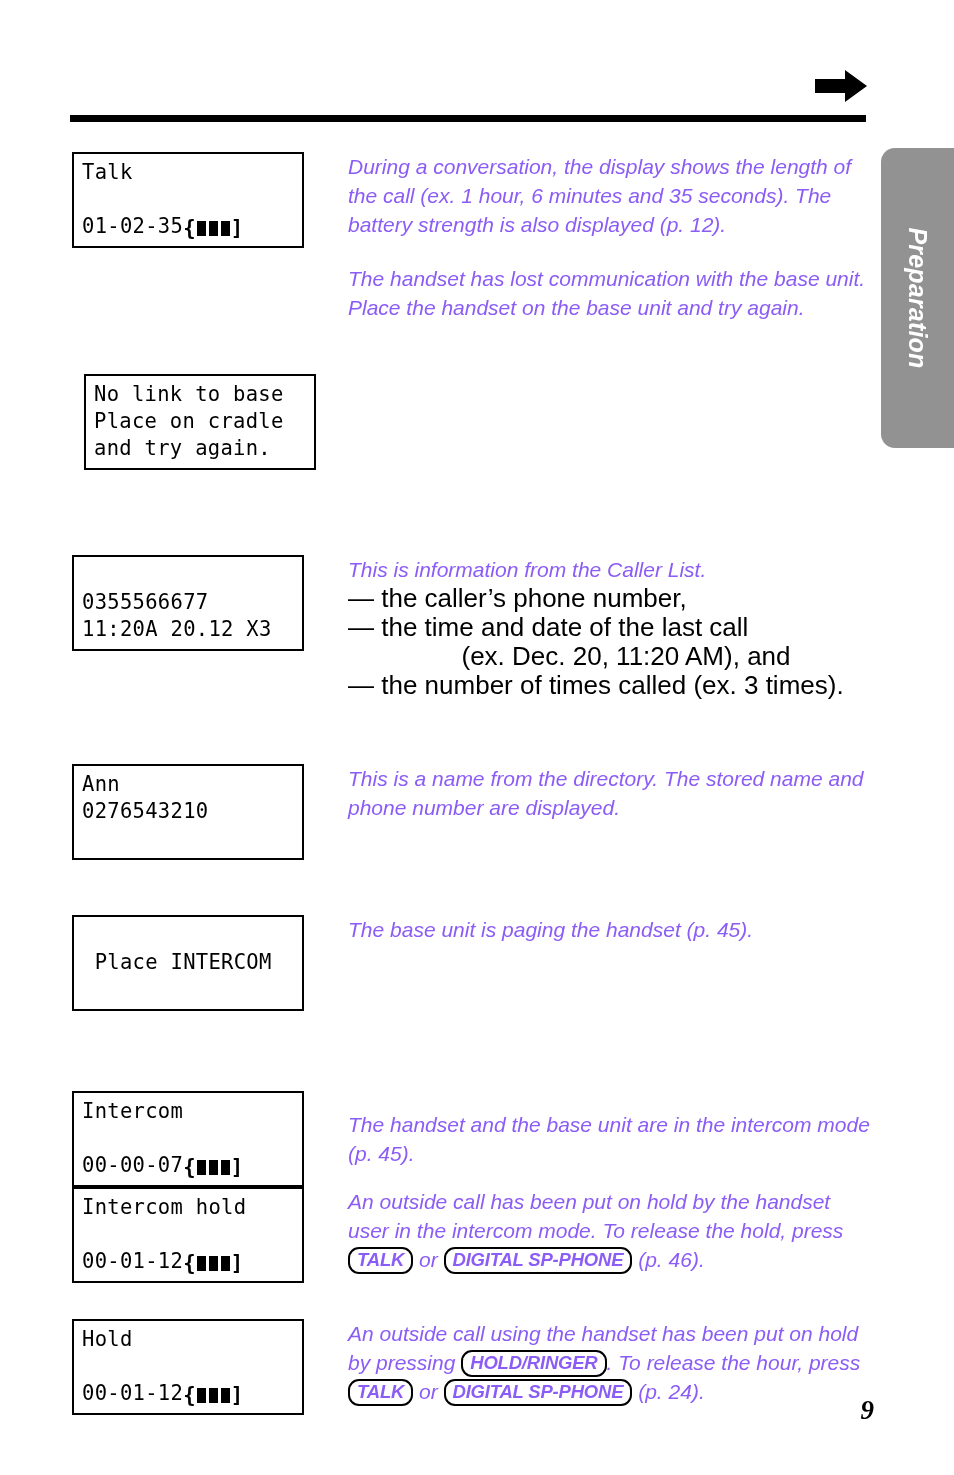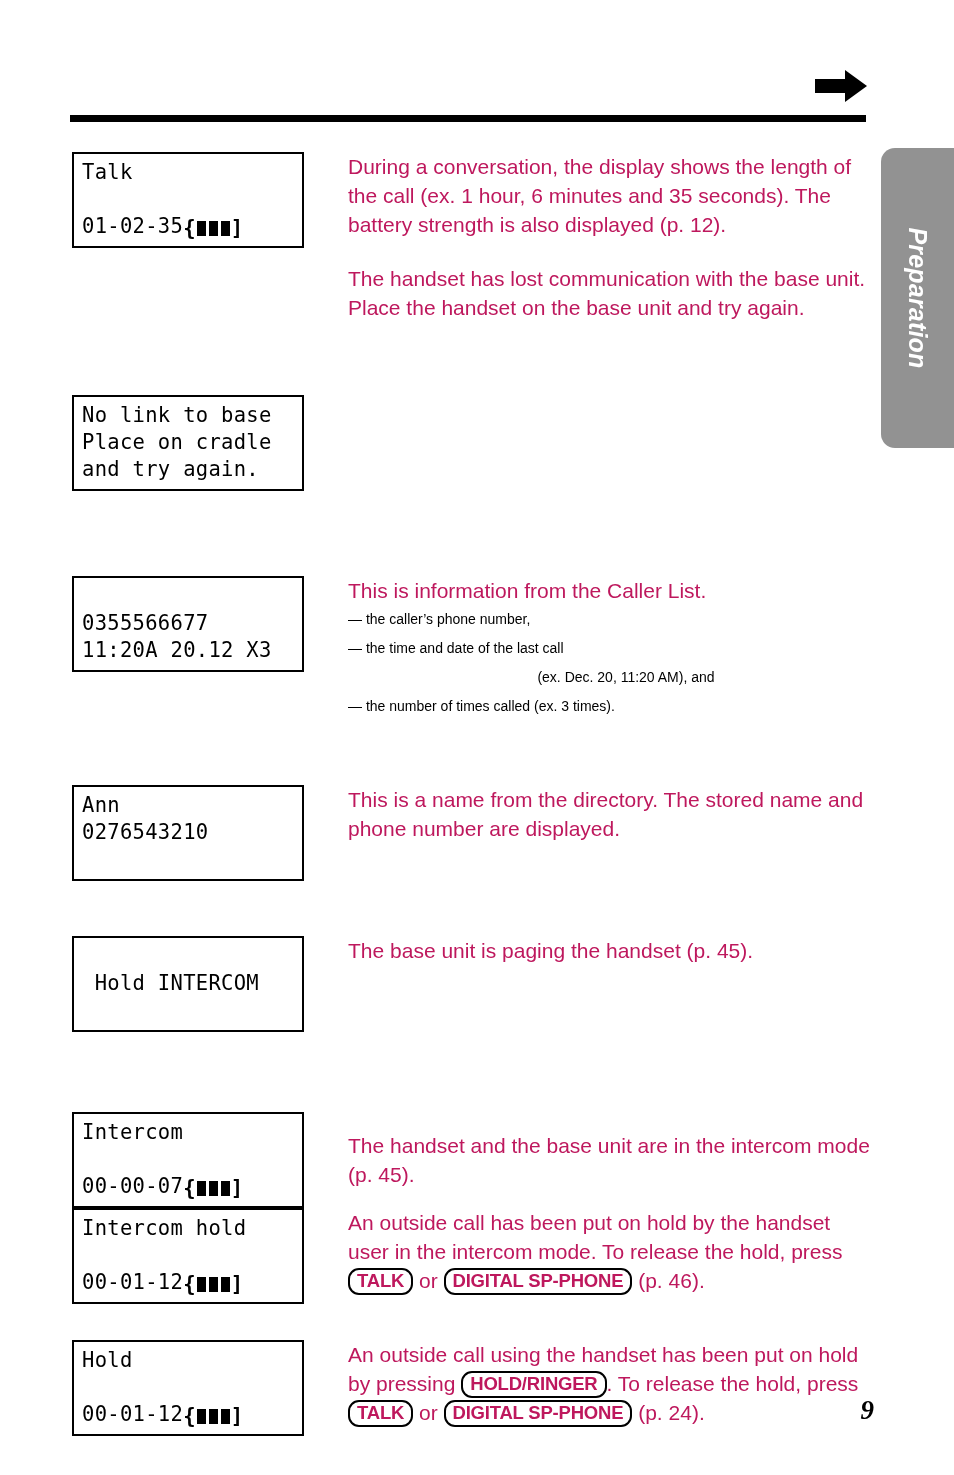--- a/index.html
+++ b/index.html
@@ -127,31 +127,32 @@
     height: 15px;
     background: #000000;
   }
 
   
   .para {
     font-family: "Liberation Sans", sans-serif;
     font-size: 21px;
     line-height: 29px;
     margin: 0 0 0 0;
-    color: #be185d;
+    color: #8b5cf6;
+    font-style: italic;
   }
   .para + .para { margin-top: 25px; }
   .bullets {
     margin: 0;
     padding: 0;
     list-style: none;
   }
   .bullets li {
     font-family: "Liberation Sans", sans-serif;
-    font-size: 14px;
+    font-size: 26px;
     line-height: 29px;
   }
   .bullets li .cont { display: block; padding-left: 34px; text-align: center; }
 
   
   .keycap {
     display: inline-block;
     border: 2px solid #000000;
     border-radius: 11px;
     padding: 0px 7px 1px 7px;
@@ -173,21 +174,21 @@
     text-align: right;
     font-family: "Liberation Serif", serif;
     font-weight: bold;
     font-style: italic;
     font-size: 27px;
     color: #000000;
   }
 
   
   .r1 { margin-top: 12px; }
-  .r2 { margin-top: 73px; }
+  .r2 { margin-top: 52px; padding-left: 12px; }
   .r3 { margin-top: 85px; }
   .r4 { margin-top: 64px; justify-content: space-between; }
   .r5 { margin-top: 55px; }
   .r6 { margin-top: 80px; align-items: center; }
   .r7 { }
   .r8 { margin-top: 36px; }
 </style>
 </head>
 <body>
 
@@ -255,21 +256,21 @@
     </div>
     <div class="text-col">
       <p class="para">This is a name from the directory. The stored name and phone number are displayed.</p>
     </div>
   </div>
 
   <div class="row r5">
     <div class="lcd-col">
       <div class="lcd">
         <div class="lcd-line blank"></div>
-        <div class="lcd-line"> Hold INTERCOM</div>
+        <div class="lcd-line"> Place INTERCOM</div>
         <div class="lcd-line blank"></div>
       </div>
     </div>
     <div class="text-col">
       <p class="para">The base unit is paging the handset (p. 45).</p>
     </div>
   </div>
 
   <div class="row r6">
     <div class="lcd-col">
@@ -299,19 +300,19 @@
 
   <div class="row r8">
     <div class="lcd-col">
       <div class="lcd">
         <div class="lcd-line">Hold</div>
         <div class="lcd-line blank"></div>
         <div class="lcd-line"><span>00-01-12</span><span class="batt"><span class="batt-brace">{</span><span class="batt-cells"><span class="batt-cell"></span><span class="batt-cell"></span><span class="batt-cell"></span></span><span class="batt-brace">]</span></span></div>
       </div>
     </div>
     <div class="text-col">
-      <p class="para"><span>An outside call using the handset has been put on hold by pressing </span><span class="keycap">HOLD/RINGER</span><span>. To release the hold, press </span><span class="keycap">TALK</span><span> or </span><span class="keycap">DIGITAL SP-PHONE</span><span> (p. 24).</span></p>
+      <p class="para"><span>An outside call using the handset has been put on hold by pressing </span><span class="keycap">HOLD/RINGER</span><span>. To release the hour, press </span><span class="keycap">TALK</span><span> or </span><span class="keycap">DIGITAL SP-PHONE</span><span> (p. 24).</span></p>
     </div>
   </div>
 
 </div>
 
 <div class="page-number">9</div>
 
 </body></html>

